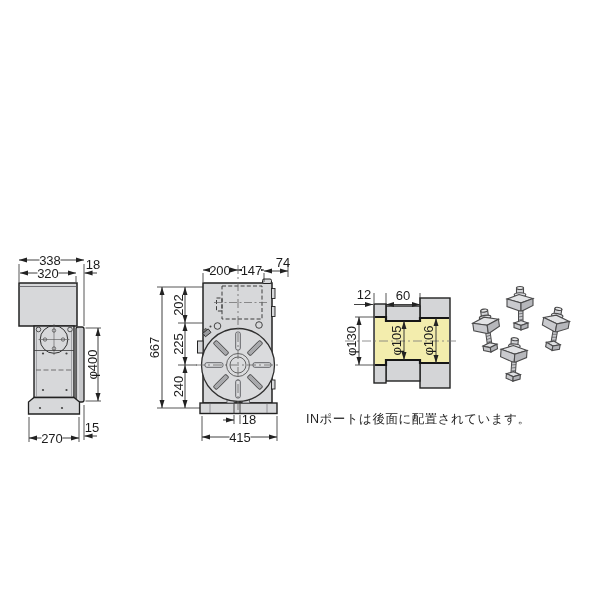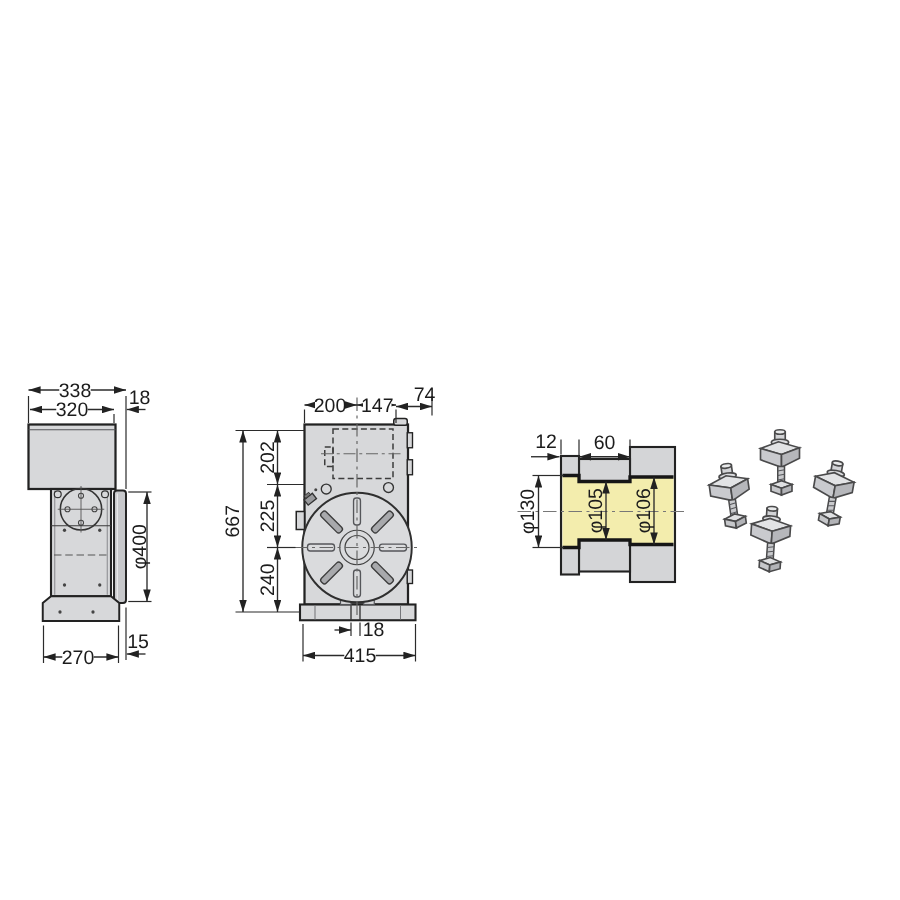--- a/index.html
+++ b/index.html
@@ -222,13 +222,14 @@
   </g>
 
   <g>
     <use href="#clamp-proto" transform="translate(503,246)"></use>
     <use href="#clamp-proto" transform="translate(542,264) rotate(10)"></use>
     <use href="#clamp-proto" transform="translate(467,271) rotate(-8)"></use>
     <use href="#clamp-proto" transform="translate(498,296) rotate(4)"></use>
   </g>
 </svg>
 
+<div id="note">INポートは後面に配置されています。</div>
 </div>
 
 </body></html>

